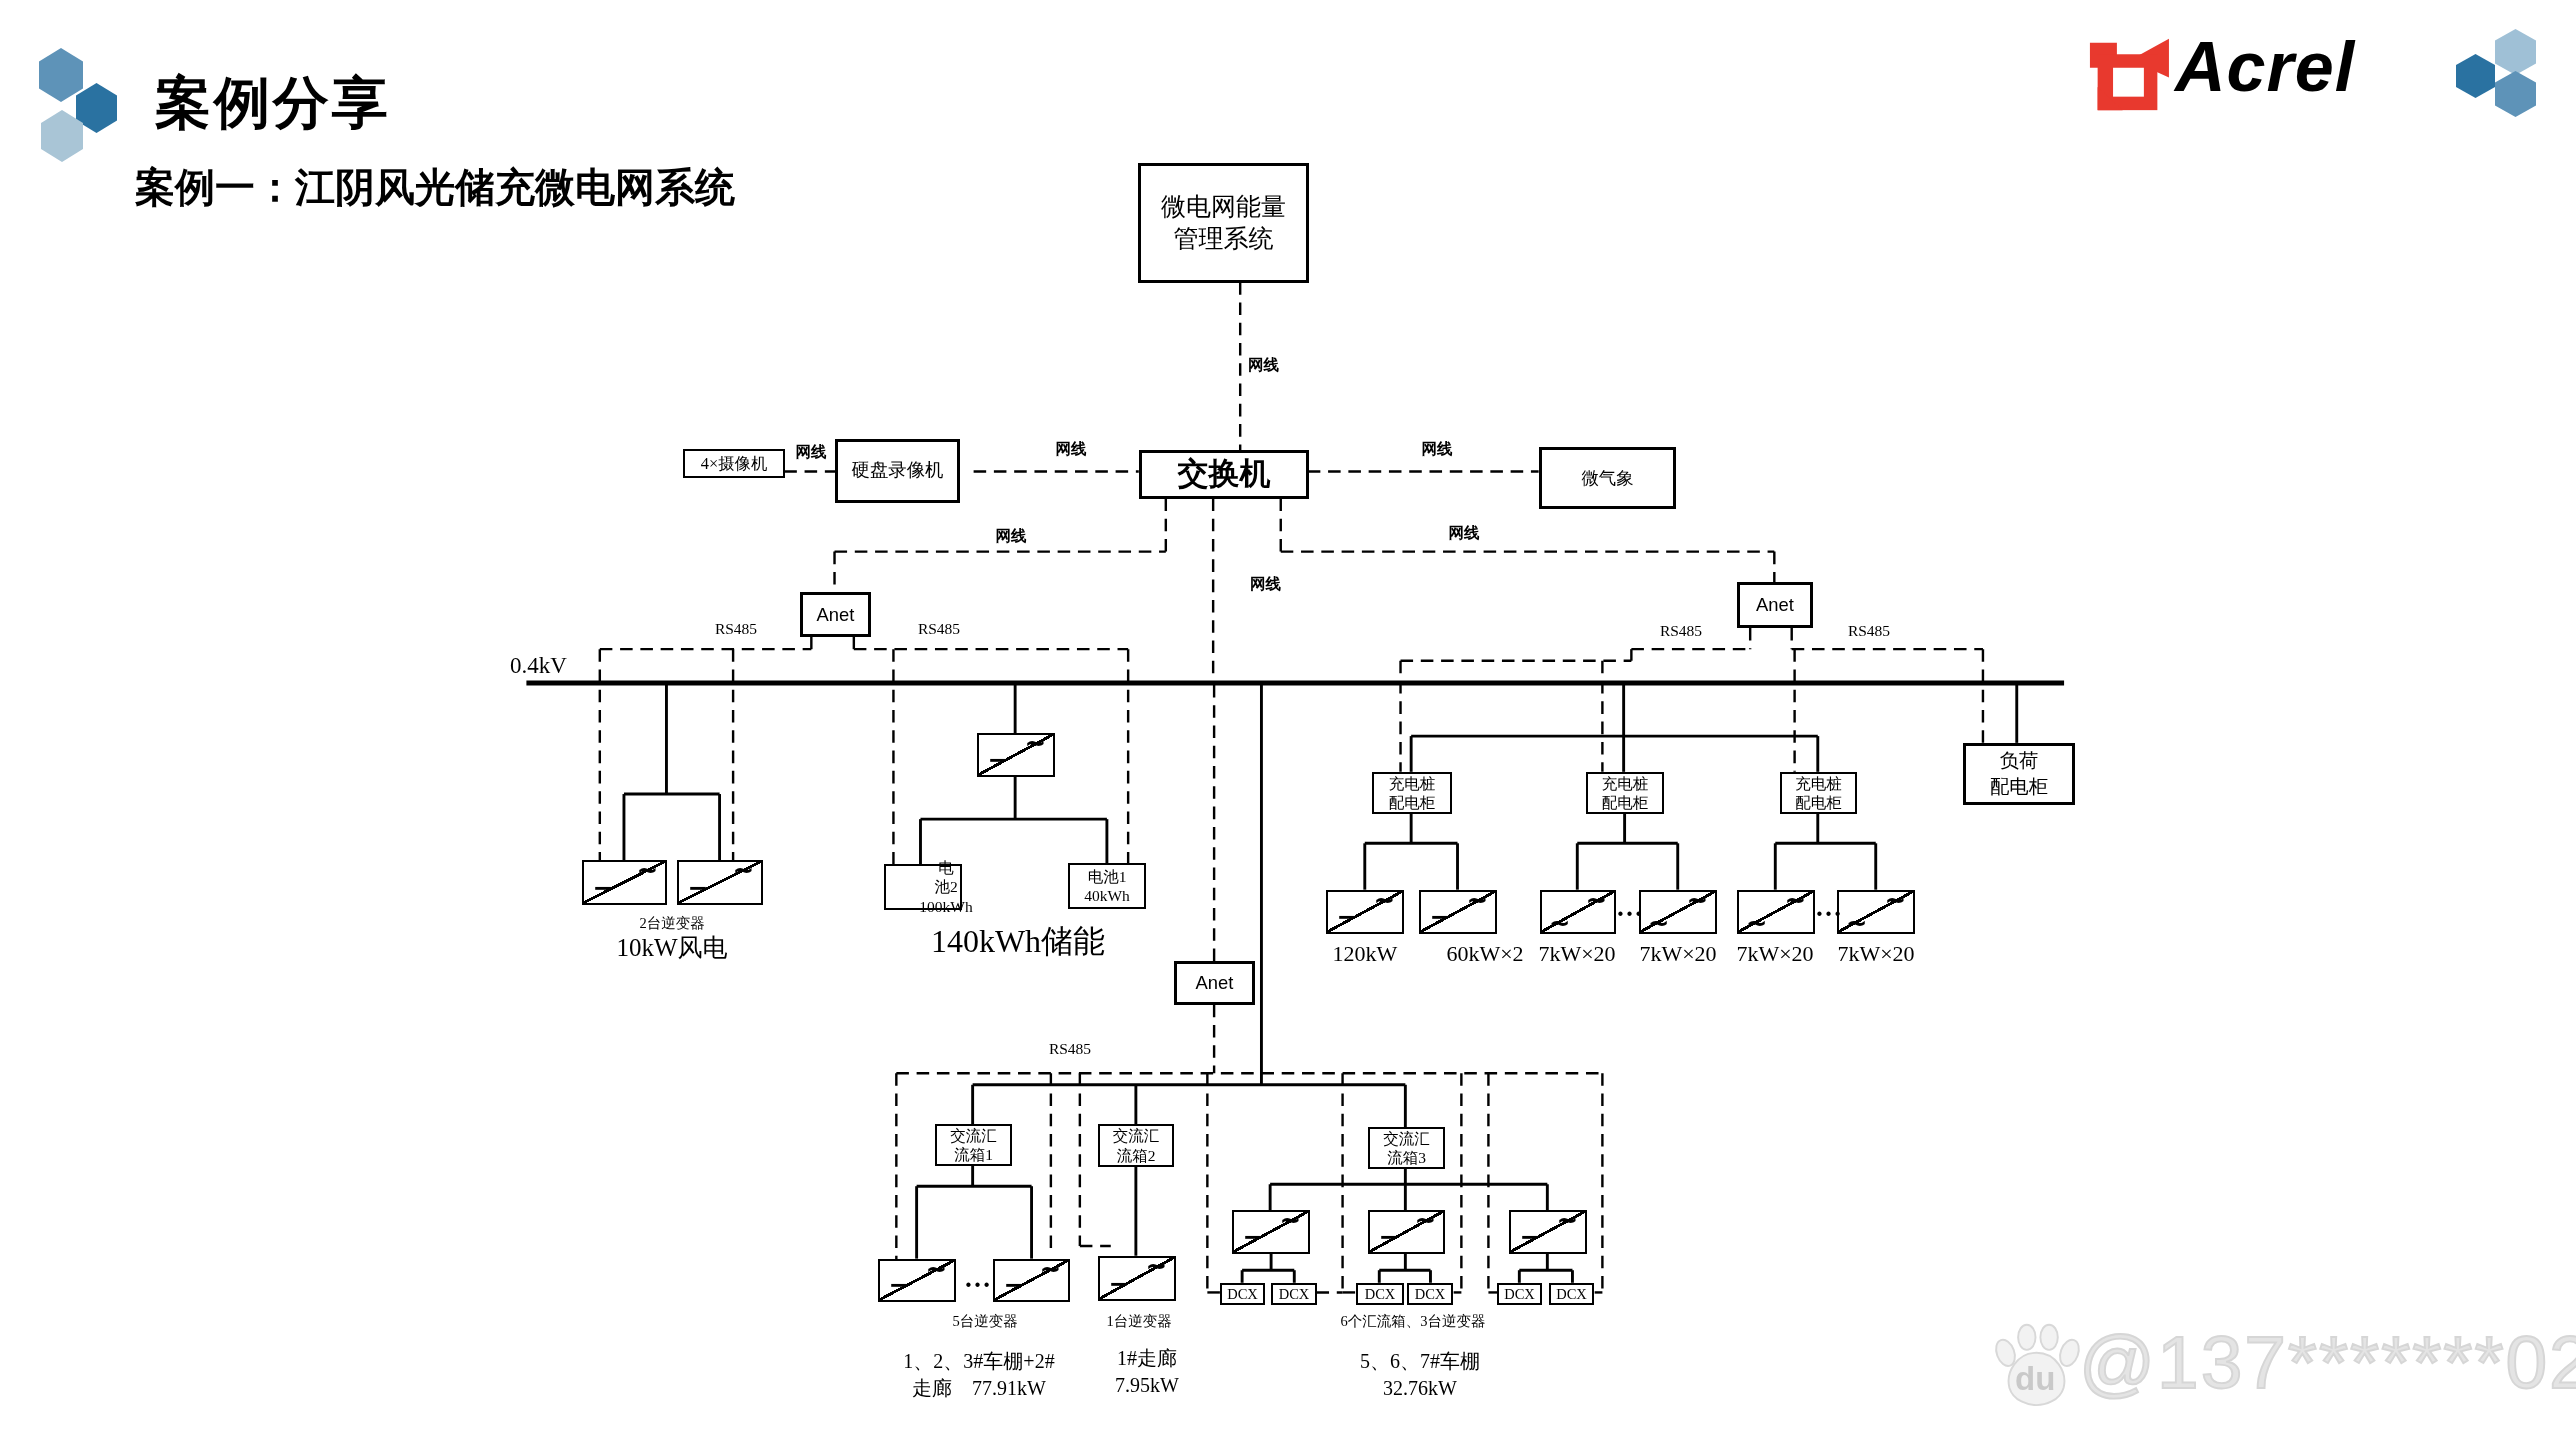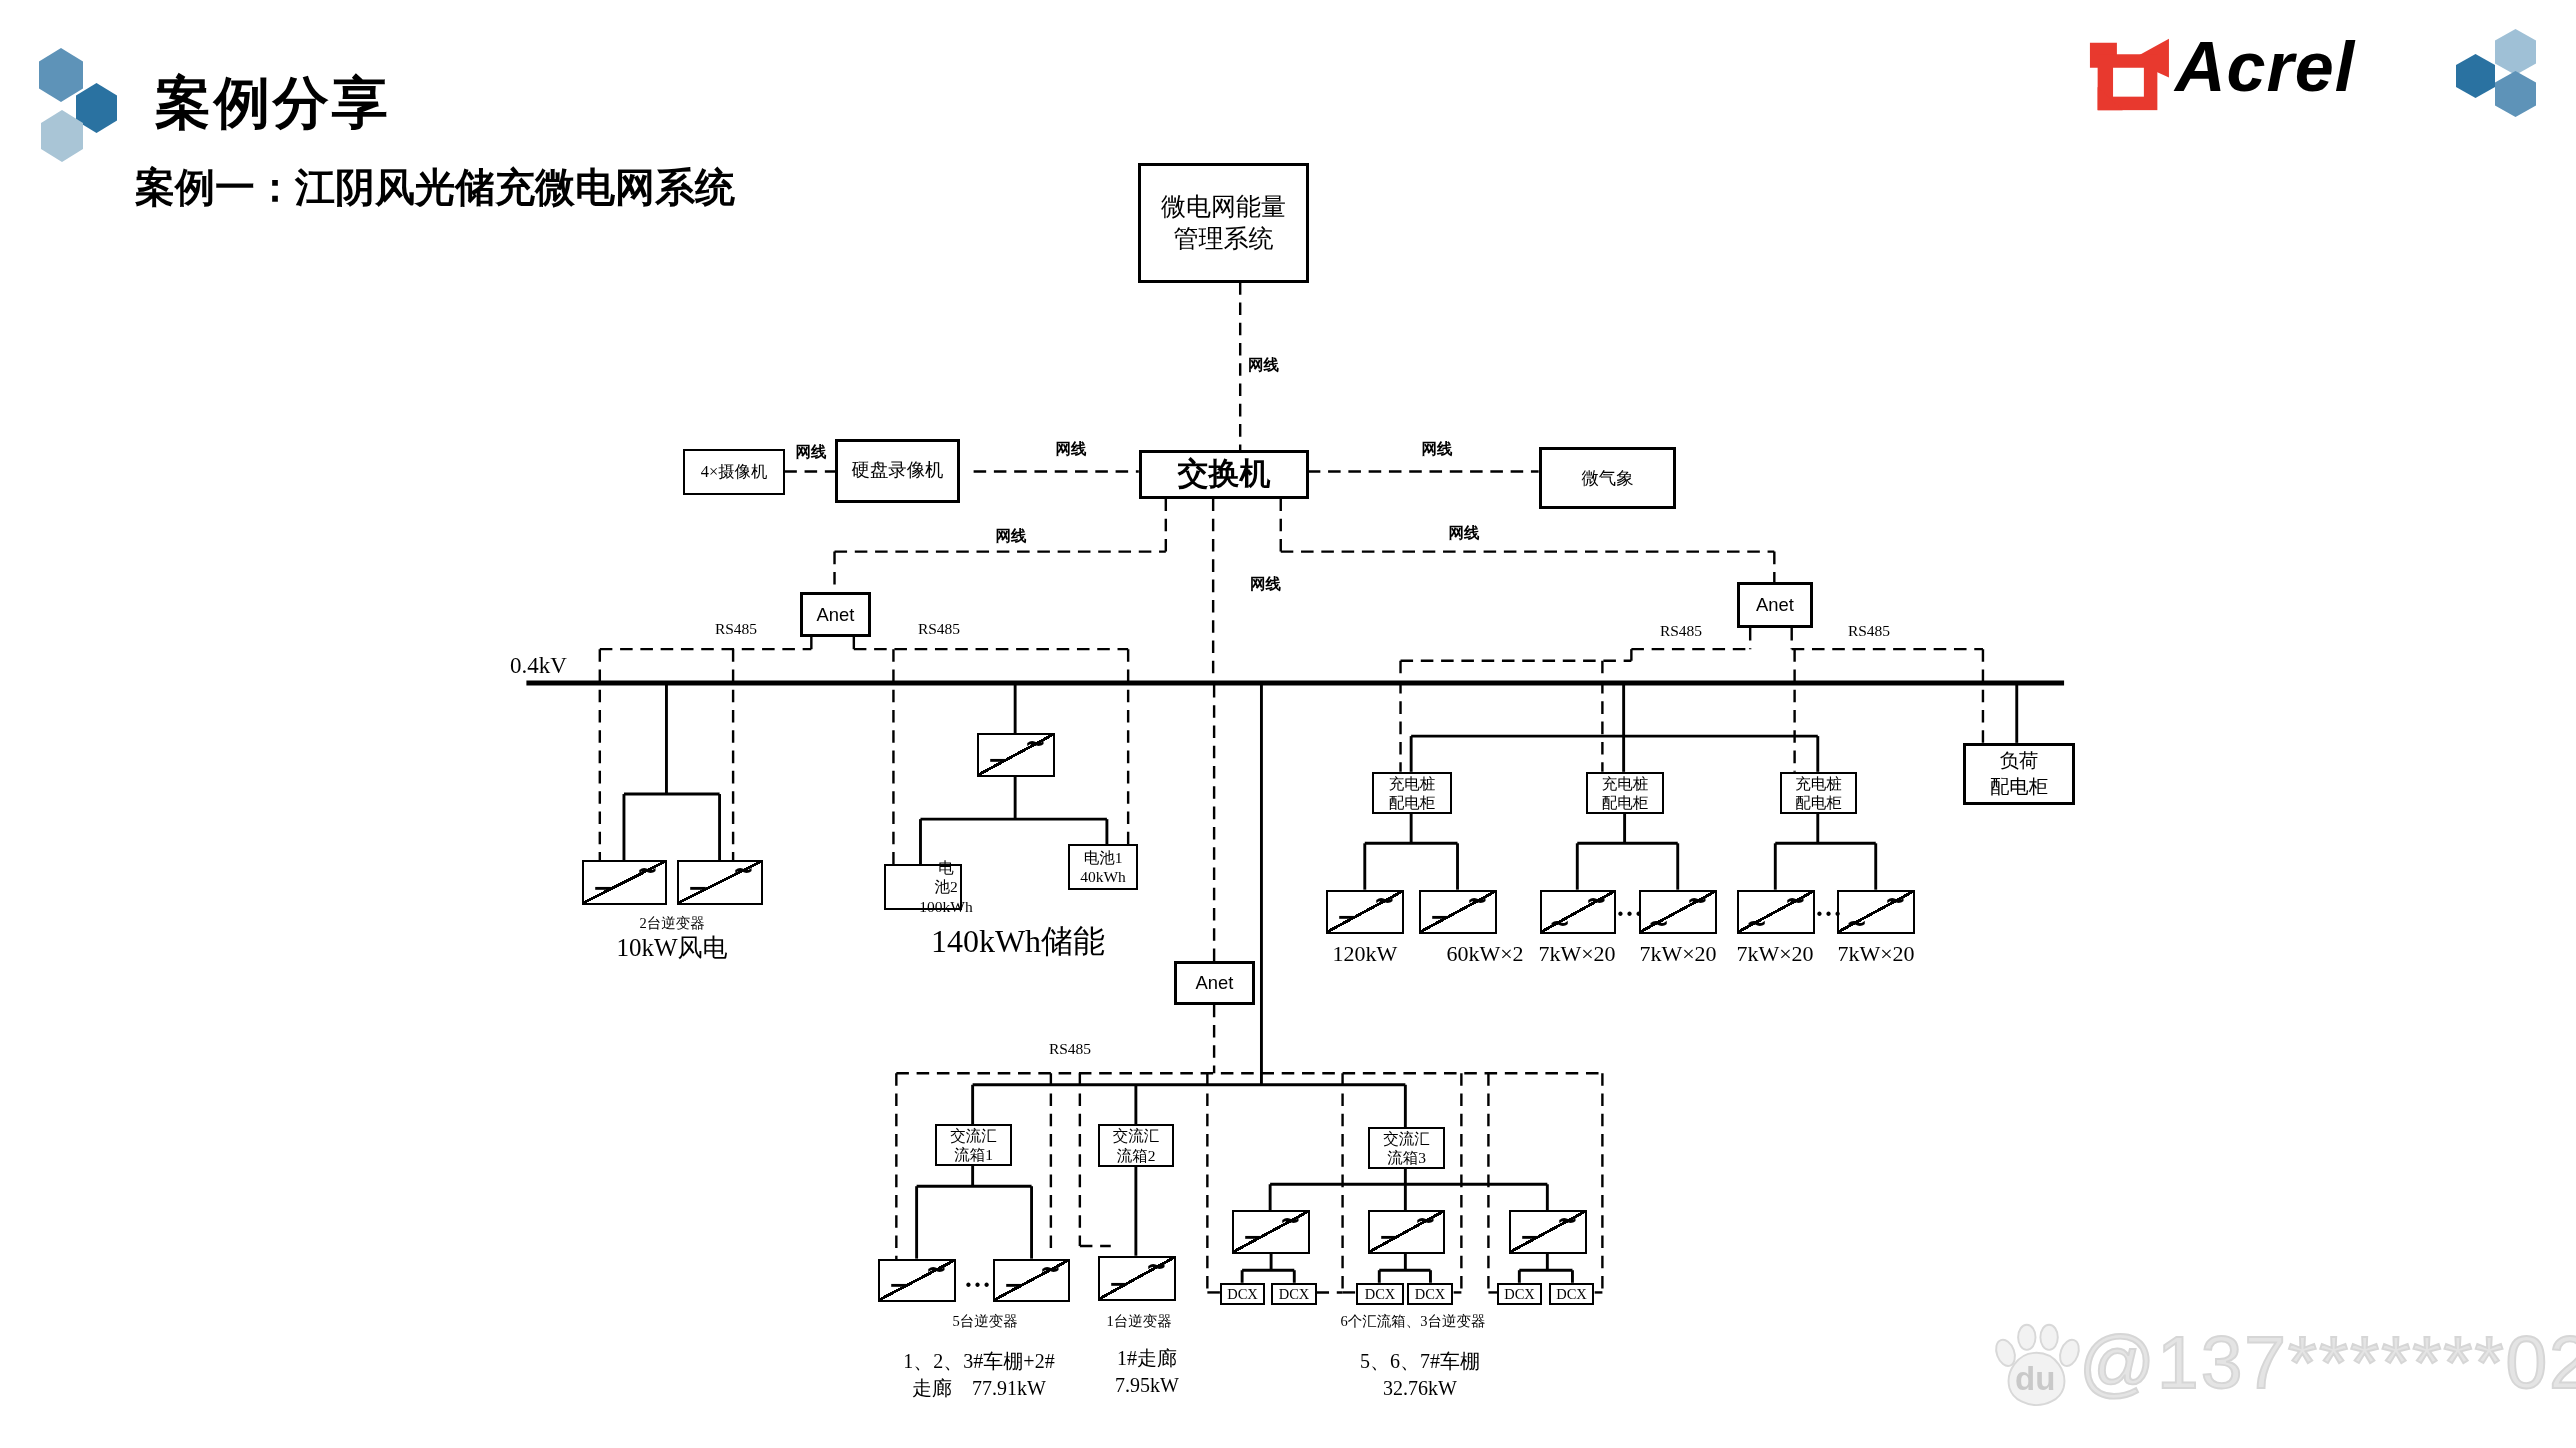--- a/index.html
+++ b/index.html
@@ -160,21 +160,21 @@
         <line x1="1651" y1="1338" x2="1659" y2="1338"></line>
     </g>
   </svg>
 
   <div class="box" style="left:1138px;top:163px;width:171px;height:120px;border-width:3.9px;font-size:25px;">
     <span>微电网能量</span>
     <span>管理系统</span>
   </div>
   <div class="lbl" style="left:1248px;top:355px;font-size:15.5px;font-weight:700;">网线</div>
 
-  <div class="box" style="left:683px;top:449px;width:102px;height:46px;border-width:2.9px;font-size:16.4px;">
+  <div class="box" style="left:683px;top:449px;width:102px;height:29px;border-width:2.9px;font-size:16.4px;">
     <span>4×摄像机</span>
   </div>
   <div class="lbl c" style="left:811px;top:442px;font-size:15.5px;font-weight:700;">网线</div>
   <div class="box" style="left:835px;top:439px;width:125px;height:64px;border-width:3.9px;font-size:18.4px;">
     <span>硬盘录像机</span>
   </div>
   <div class="lbl c" style="left:1071px;top:439px;font-size:15.5px;font-weight:700;">网线</div>
   <div class="box" style="left:1139px;top:450px;width:170px;height:49px;border-width:3.9px;font-size:31px;font-weight:700;text-align:center;">
     <span>交换机</span>
   </div>
@@ -217,21 +217,21 @@
   <div class="lbl c" style="left:672px;top:931px;font-size:25px;">10kW风电</div>
 
   <div class="inv" style="left:977px;top:733px;width:78px;height:44px;">
     <span class="ac">~</span>
     <span class="dc">−</span>
   </div>
   <div class="box" style="left:884px;top:864px;width:78px;height:46px;border-width:2.9px;font-size:15.5px;line-height:1.25;padding-left:46px;">
     <span>电池2</span>
     <span>100kWh</span>
   </div>
-  <div class="box" style="left:1068px;top:844px;width:70px;height:46px;border-width:2.9px;font-size:15.5px;line-height:1.25;">
+  <div class="box" style="left:1068px;top:863px;width:78px;height:46px;border-width:2.9px;font-size:15.5px;line-height:1.25;">
     <span>电池1</span>
     <span>40kWh</span>
   </div>
   <div class="lbl c" style="left:1018px;top:920px;font-size:32px;">140kWh储能</div>
 
   <div class="box" style="left:1372px;top:772px;width:80px;height:42px;border-width:2.9px;font-size:15.5px;line-height:1.25;">
     <span>充电桩</span>
     <span>配电柜</span>
   </div>
   <div class="box" style="left:1586px;top:772px;width:78px;height:42px;border-width:2.9px;font-size:15.5px;line-height:1.25;">

